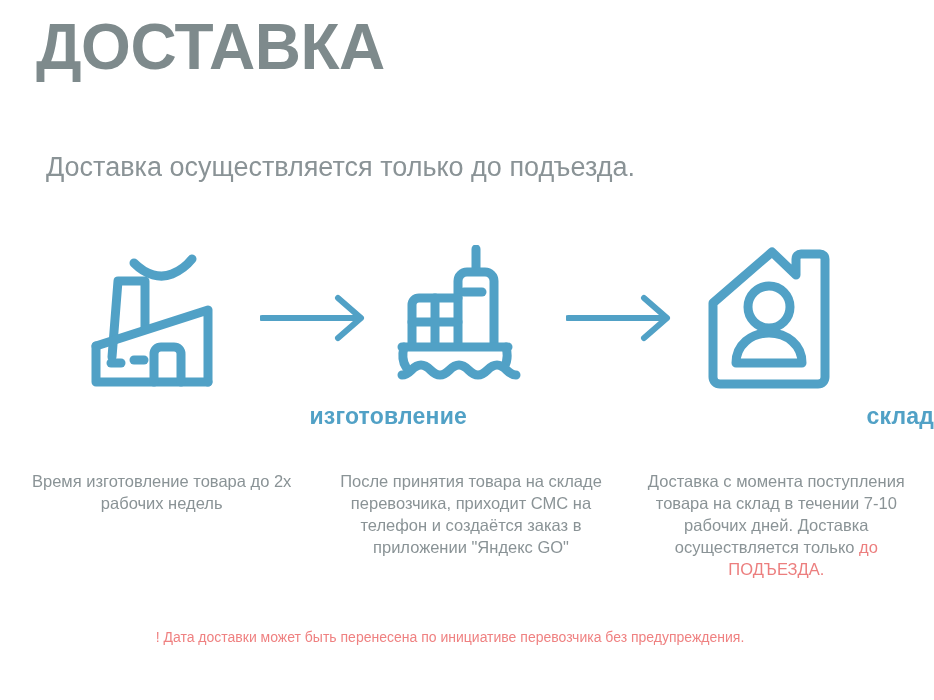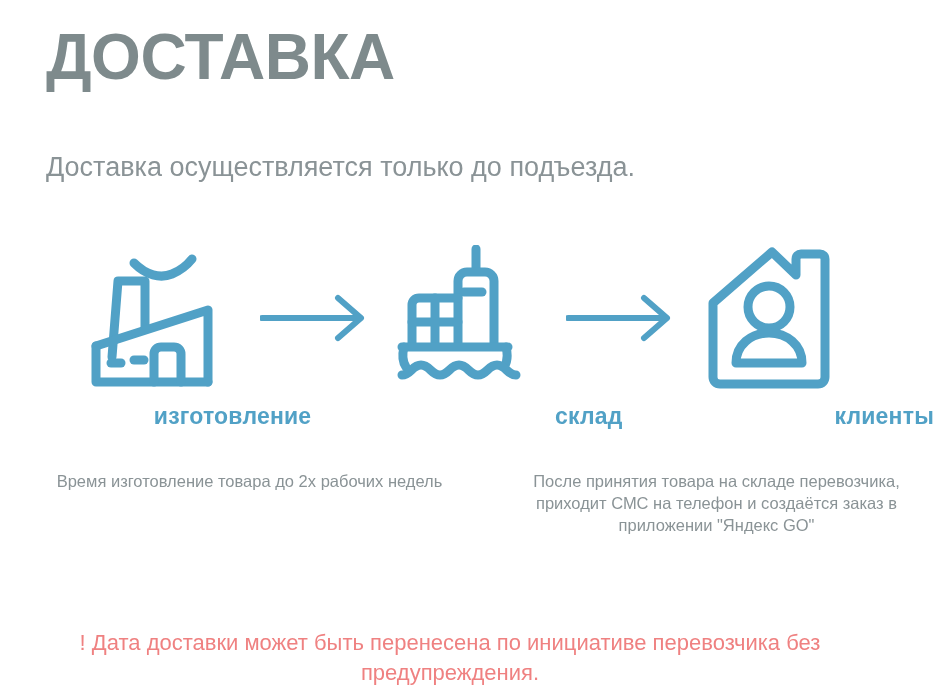--- a/index.html
+++ b/index.html
@@ -26,21 +26,21 @@
   
   .page-title {
     position: absolute;
     left: 30px;
     top: 8px;
     font-size: 64px;
     line-height: 1.05;
     font-weight: bold;
     letter-spacing: -0.5px;
     color: #7e8a8c;
-    margin: 16px;
+    margin: 6px;
     white-space: nowrap;
   }
 
   
   .subtitle {
     position: absolute;
     left: 30px;
     top: 132px;
     width: 620px;
     font-size: 27px;
@@ -106,35 +106,35 @@
   }
   .desc-cell {
     flex: 1 1 0;
     text-align: center;
     font-size: 16.5px;
     line-height: 1.34;
     color: #8a9396;
     padding: 0 22px;
     box-sizing: border-box;
   }
-  .desc-cell.col-1 { padding: 0 46px; }
+  .desc-cell.col-1 { padding: 0 28px; }
   .desc-cell.col-2 { padding: 0 14px; text-align: center; }
   .desc-cell.col-3 { padding: 0 24px; }
   .hl-red {
     color: #ec7e7e;
   }
 
   
   .footer-note {
     position: absolute;
     left: 0;
     top: 628px;
     width: 900px;
     text-align: center;
-    font-size: 22px;
+    font-size: 14px;
     line-height: 1.35;
     color: #ef8181;
     padding: 0 33px;
     box-sizing: border-box;
   }
 
   svg { display: block; }
 </style>
 </head>
 <body>
@@ -221,23 +221,25 @@
           <path d="M30 118 C30 100 45 88 63 88 C81 88 96 100 96 118 Z"></path>
         </svg>
       </span>
     </div>
 
   </div>
 
   <div class="labels">
     <div class="label-cell">изготовление</div>
     <div class="label-cell">склад</div>
-    <div class="label-cell">клиенты</div>
   </div>
 
   <div class="descriptions">
     <div class="desc-cell col-1">Время изготовление товара до 2х рабочих недель</div>
     <div class="desc-cell col-2">После принятия товара на складе перевозчика, приходит СМС на телефон и создаётся заказ в приложении "Яндекс GO"</div>
+    <div class="desc-cell col-3">
+      <span>Доставка с момента поступления товара на склад в течении 7-10 рабочих дней. Доставка осуществляется только </span><span class="hl-red">до ПОДЪЕЗДА.</span>
+    </div>
   </div>
 
   <div class="footer-note">! Дата доставки может быть перенесена по инициативе перевозчика без предупреждения.</div>
 
 </div>
 
 </body></html>

